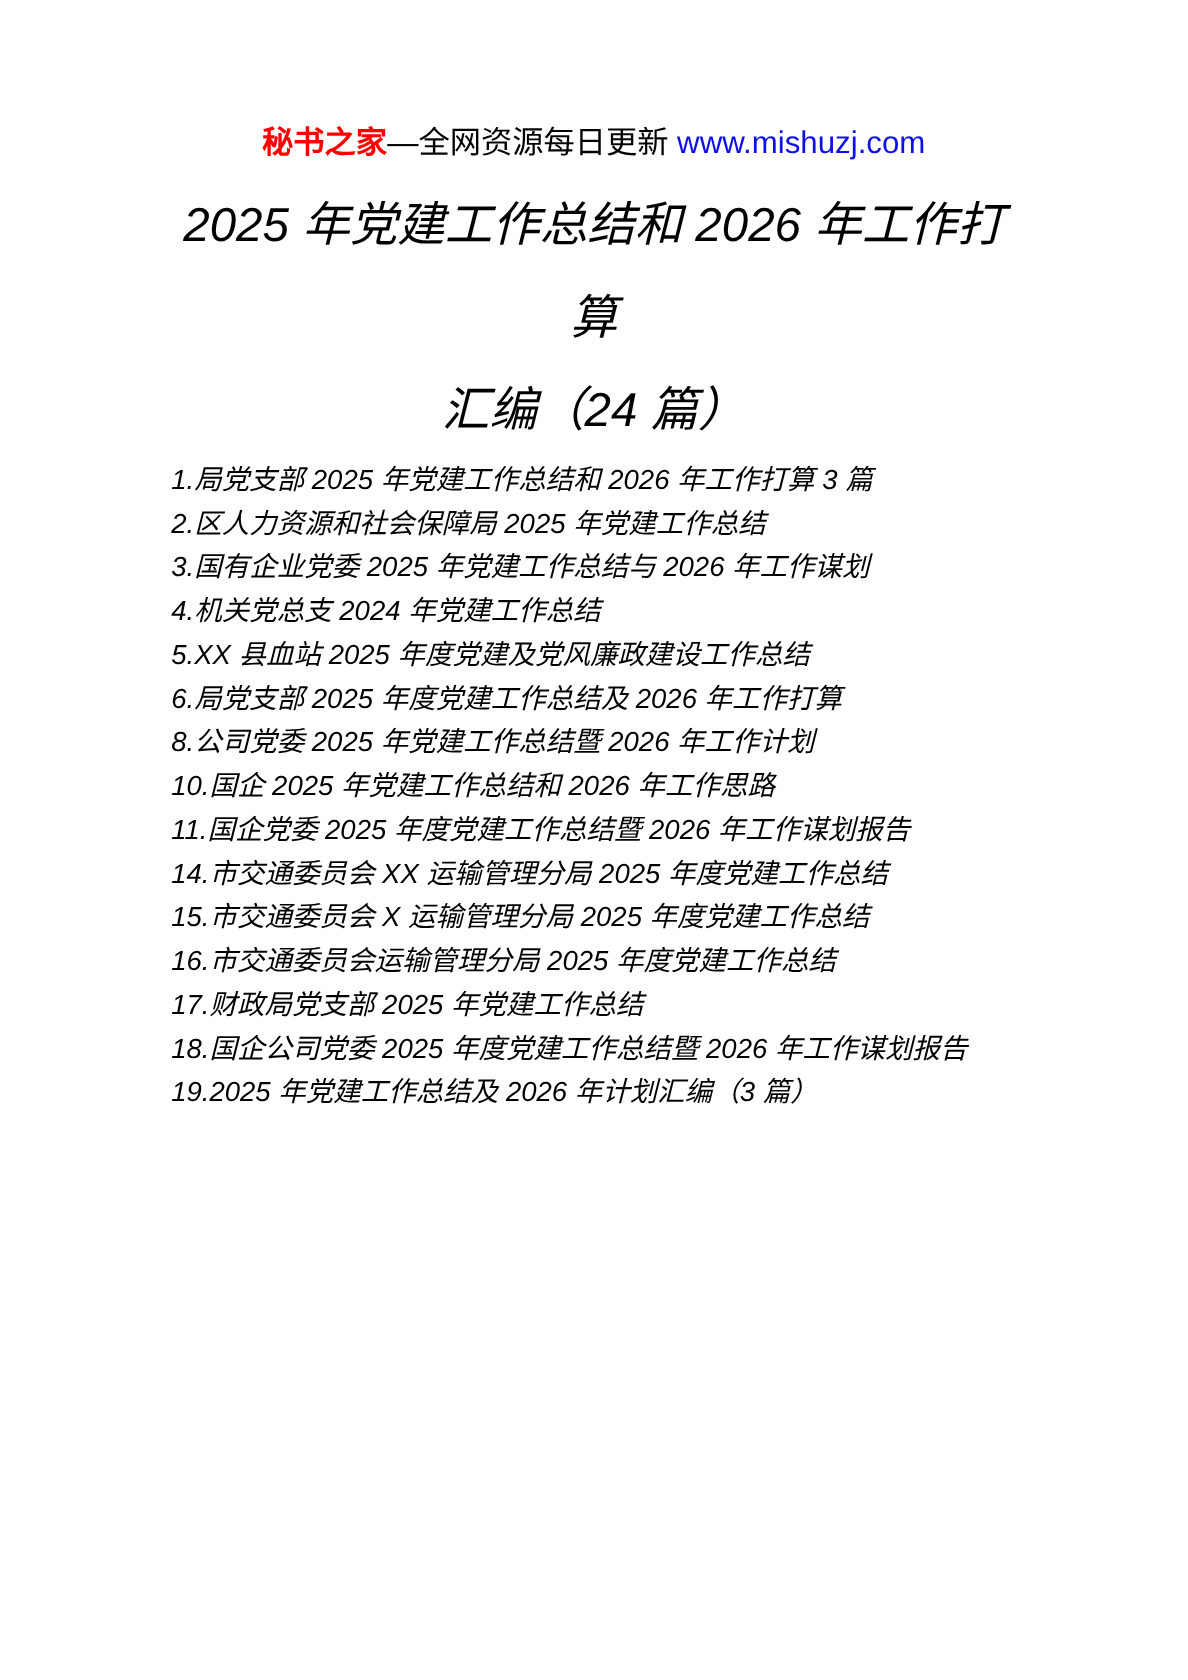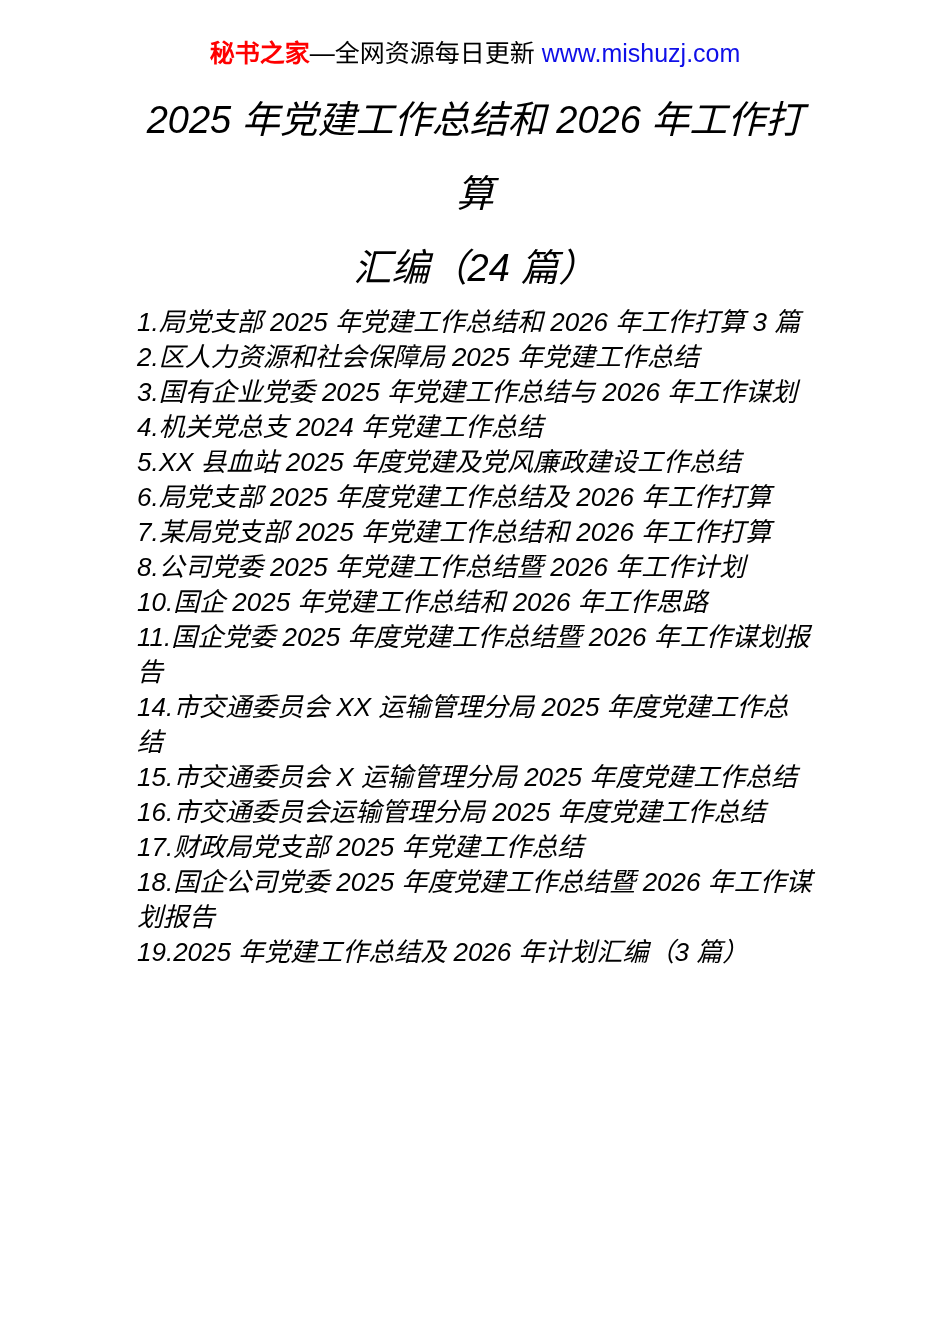--- a/index.html
+++ b/index.html
@@ -15,21 +15,21 @@
     overflow: hidden;
     font-family: "Liberation Sans", sans-serif;
     color: #000000;
   }
   .content {
     width: 676px;
     margin: 0 auto;
     font-style: italic;
   }
   .doc-header {
-    padding-top: 37px;
+    padding-top: 98px;
     text-align: center;
     font-size: 25px;
     line-height: 32px;
     white-space: nowrap;
   }
   .brand {
     color: #ff0000;
     font-weight: bold;
   }
   .tagline {
@@ -41,21 +41,21 @@
   }
   .doc-title {
     margin-top: 14px;
     text-align: center;
     font-size: 38px;
     line-height: 74px;
     font-weight: 400;
     color: #000000;
   }
   .toc {
-    font-size: 26px;
+    font-size: 22px;
     line-height: 35px;
     color: #000000;
   }
   .toc-item {
     text-align: left;
     word-break: break-all;
   }
 </style>
 </head>
 <body>
@@ -70,21 +70,20 @@
     <div>汇编（24 篇）</div>
   </div>
 
   <div class="toc content">
       <div class="toc-item">1.局党支部 2025 年党建工作总结和 2026 年工作打算 3 篇</div>
       <div class="toc-item">2.区人力资源和社会保障局 2025 年党建工作总结</div>
       <div class="toc-item">3.国有企业党委 2025 年党建工作总结与 2026 年工作谋划</div>
       <div class="toc-item">4.机关党总支 2024 年党建工作总结</div>
       <div class="toc-item">5.XX 县血站 2025 年度党建及党风廉政建设工作总结</div>
       <div class="toc-item">6.局党支部 2025 年度党建工作总结及 2026 年工作打算</div>
-      <div class="toc-item">7.某局党支部 2025 年党建工作总结和 2026 年工作打算</div>
       <div class="toc-item">8.公司党委 2025 年党建工作总结暨 2026 年工作计划</div>
       <div class="toc-item">10.国企 2025 年党建工作总结和 2026 年工作思路</div>
       <div class="toc-item">11.国企党委 2025 年度党建工作总结暨 2026 年工作谋划报告</div>
       <div class="toc-item">14.市交通委员会 XX 运输管理分局 2025 年度党建工作总结</div>
       <div class="toc-item">15.市交通委员会 X 运输管理分局 2025 年度党建工作总结</div>
       <div class="toc-item">16.市交通委员会运输管理分局 2025 年度党建工作总结</div>
       <div class="toc-item">17.财政局党支部 2025 年党建工作总结</div>
       <div class="toc-item">18.国企公司党委 2025 年度党建工作总结暨 2026 年工作谋划报告</div>
       <div class="toc-item">19.2025 年党建工作总结及 2026 年计划汇编（3 篇）</div>
     </div>

